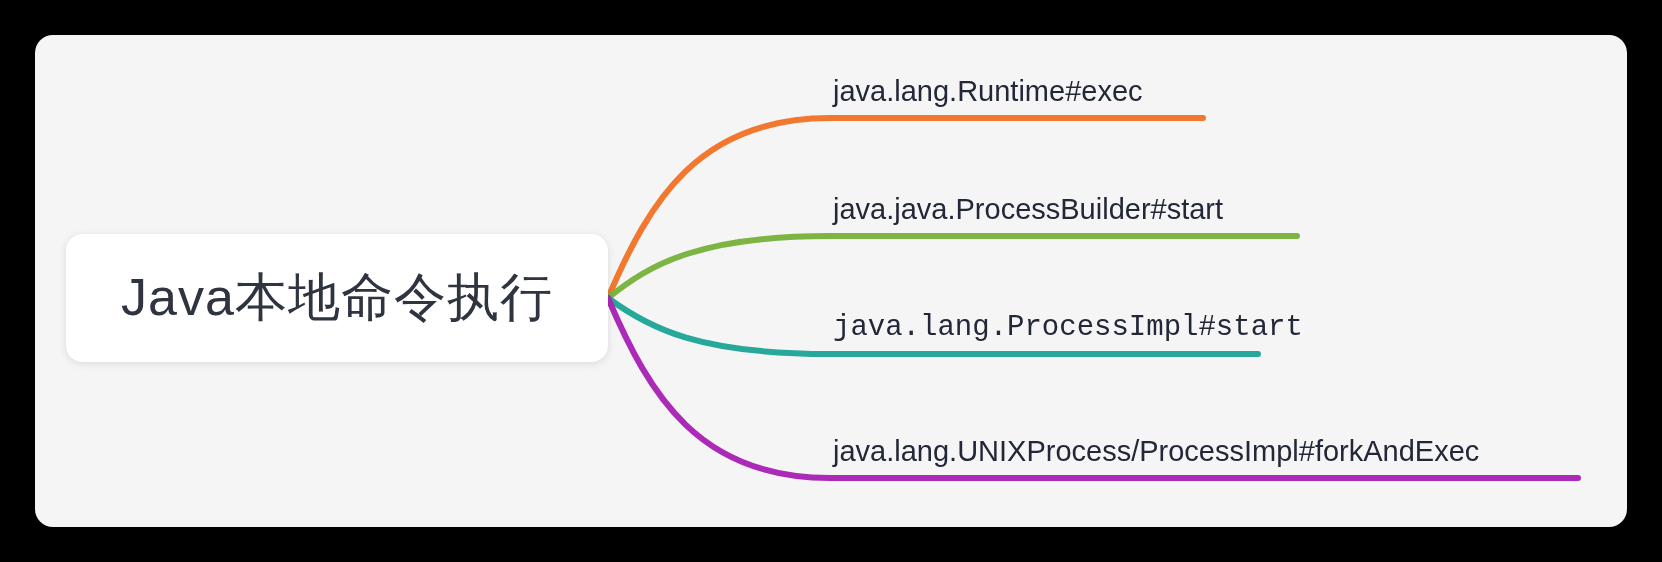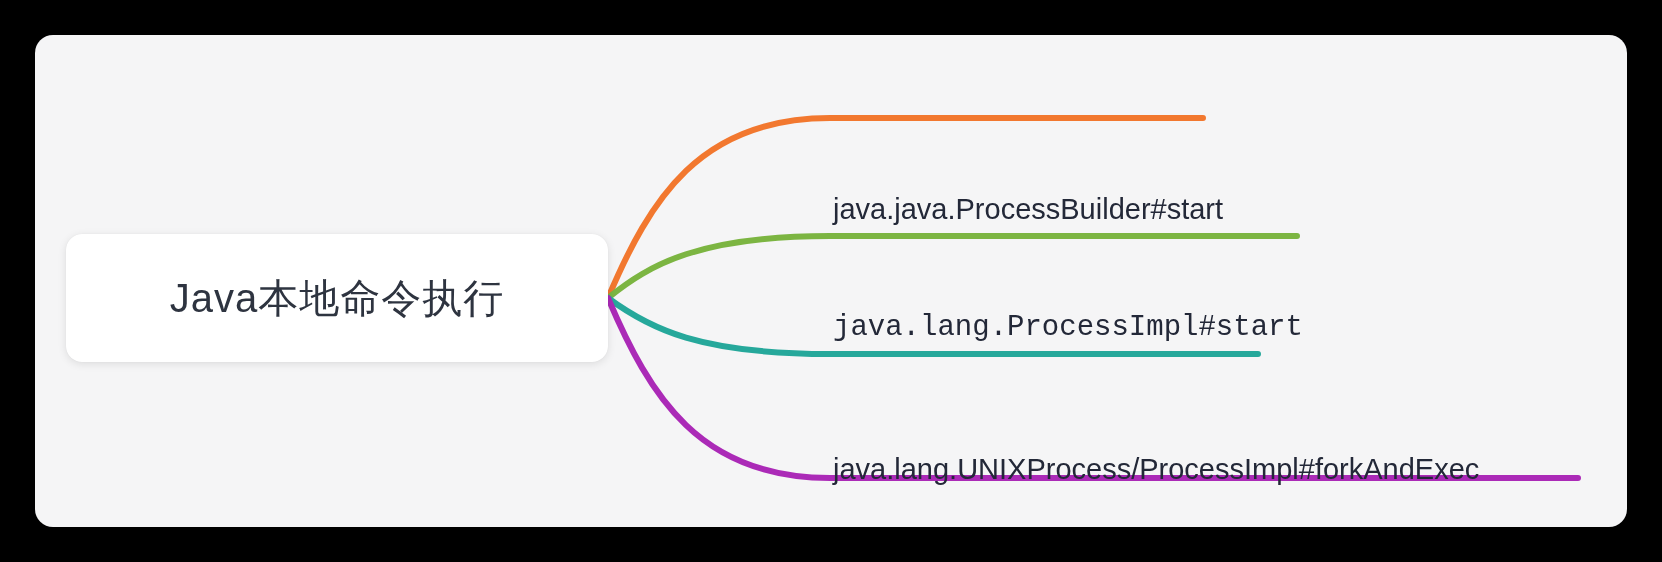--- a/index.html
+++ b/index.html
@@ -40,53 +40,54 @@
     width: 542px;
     height: 128px;
     background: #FFFFFF;
     border-radius: 16px;
     box-shadow: 0 2px 8px rgba(0,0,0,0.10), 0 0 1px rgba(0,0,0,0.08);
     display: flex;
     align-items: center;
     justify-content: center;
   }
   .root-node .root-title {
-    font-size: 40px;
+    font-size: 52px;
     color: #2E3440;
     letter-spacing: 1px;
     white-space: nowrap;
   }
   .branch-label {
     position: absolute;
     left: 833px;
     font-size: 29px;
     line-height: 29px;
     color: #232838;
     white-space: nowrap;
   }
   .branch-label.b0 { top: 77px; }
   .branch-label.b1 { top: 195px; }
   .branch-label.b2 { top: 313px; font-family: Liberation Mono, monospace; }
-  .branch-label.b3 { top: 437px; margin-top: 18px; }
+  .branch-label.b3 { top: 437px; }
 </style>
 </head>
 <body>
 
 <div class="stage">
 
   <div class="canvas"></div>
 
   <svg class="connector-layer" viewBox="0 0 1662 562" xmlns="http://www.w3.org/2000/svg">
     <path d="M 608 298 C 650 199, 700 118, 830 118 L 1203 118" fill="none" stroke-width="6" stroke-linecap="round" stroke="#F2782F"></path>
     <path d="M 608 298 C 650 264, 700 236, 830 236 L 1297 236" fill="none" stroke-width="6" stroke-linecap="round" stroke="#7CB542"></path>
     <path d="M 608 298 C 650 329, 700 354, 830 354 L 1258 354" fill="none" stroke-width="6" stroke-linecap="round" stroke="#26A89B"></path>
     <path d="M 608 298 C 650 397, 700 478, 830 478 L 1578 478" fill="none" stroke-width="6" stroke-linecap="round" stroke="#AB2AB7"></path>
   </svg>
 
   <div class="root-node">
     <span class="root-title">Java本地命令执行</span>
   </div>
 
+  <div class="branch-label b0">java.lang.Runtime#exec</div>
   <div class="branch-label b1">java.java.ProcessBuilder#start</div>
   <div class="branch-label b2">java.lang.ProcessImpl#start</div>
   <div class="branch-label b3">java.lang.UNIXProcess/ProcessImpl#forkAndExec</div>
 
 </div>
 
 </body></html>

